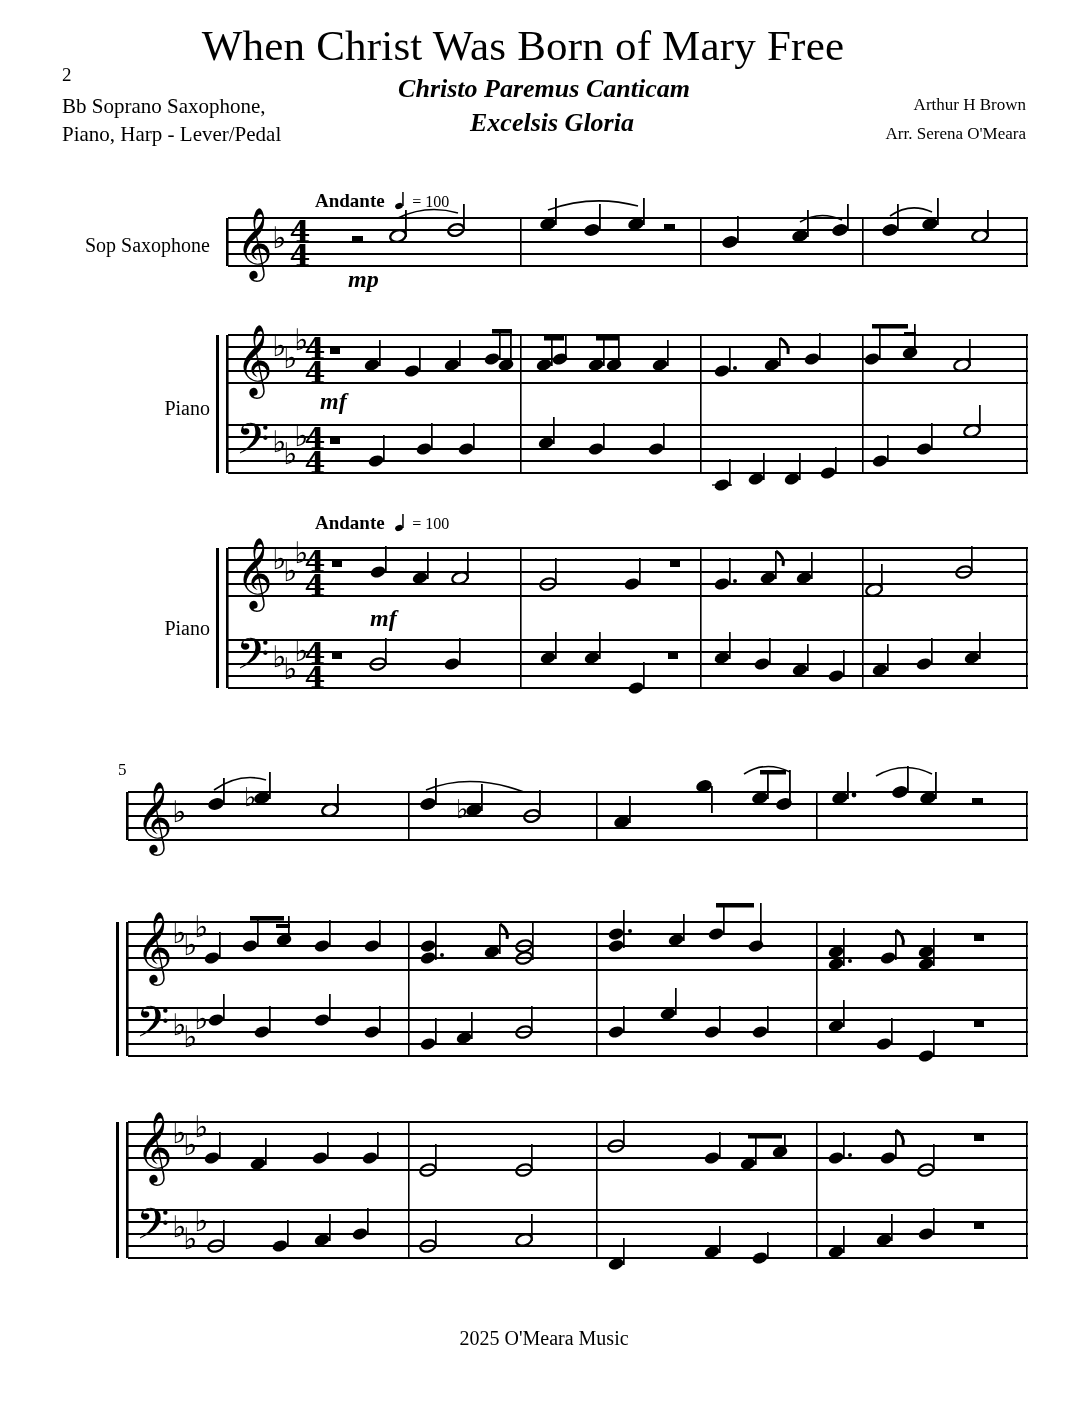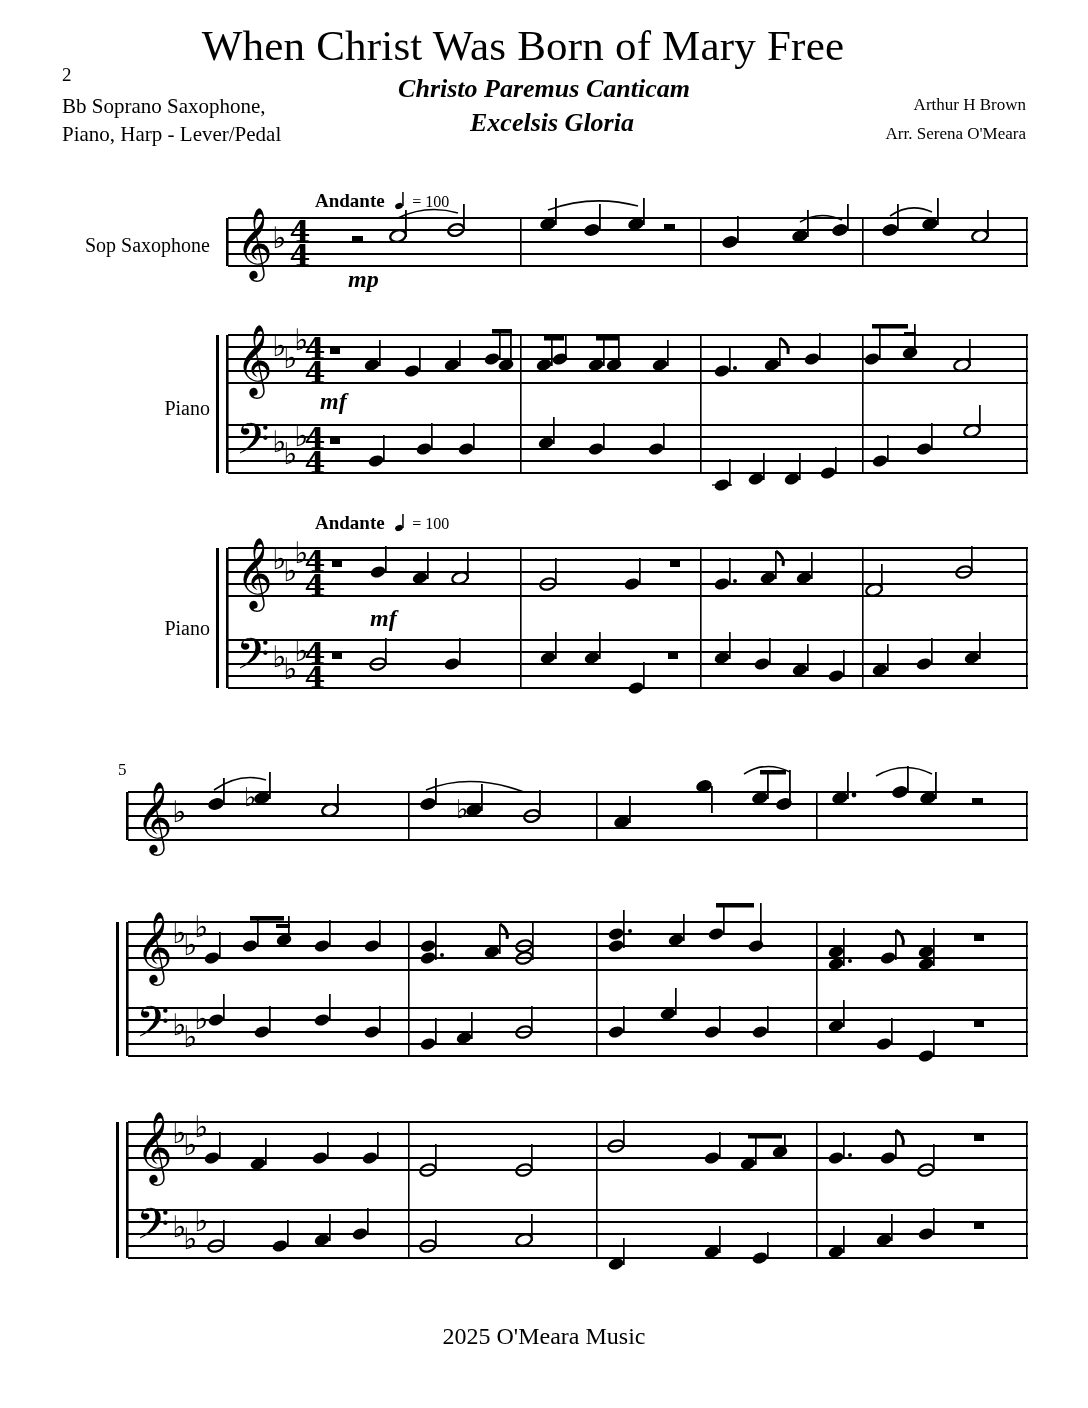--- a/index.html
+++ b/index.html
@@ -76,21 +76,21 @@
     text-align: right;
     font-size: 17px;
     line-height: 29px;
   }
   .footer {
     position: absolute;
     bottom: 58px;
     left: 0;
     width: 1088px;
     text-align: center;
-    font-size: 24px;
+    font-size: 20px;
   }
 
   
   .system {
     position: absolute;
     left: 0;
     width: 1088px;
   }
   #system-1 { top: 180px; height: 530px; }
   #system-2 { top: 750px; height: 540px; }

